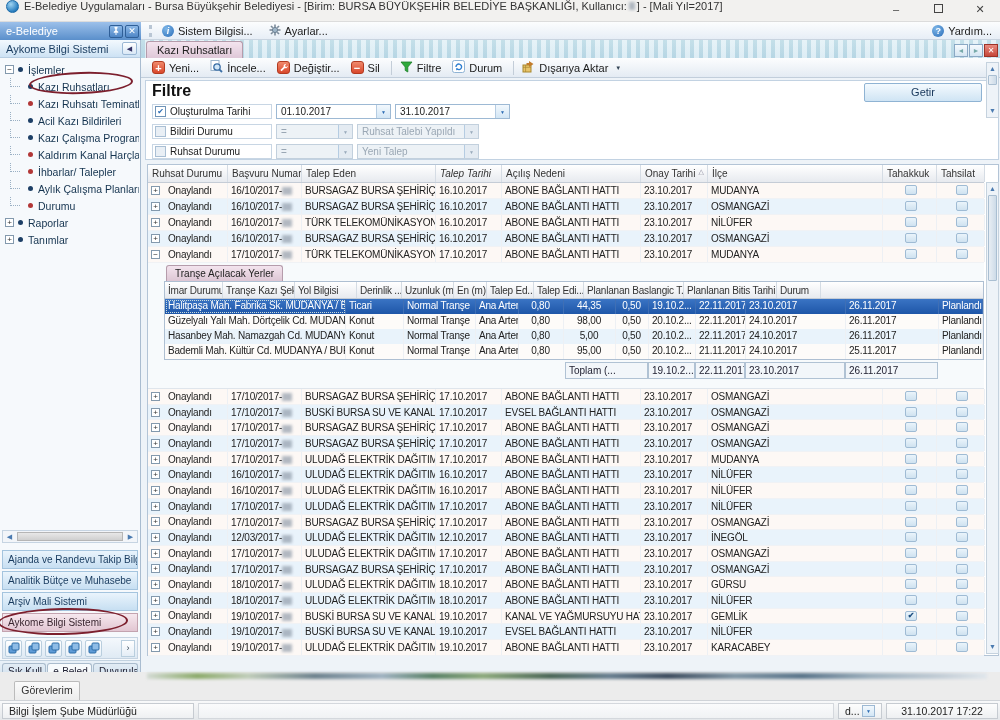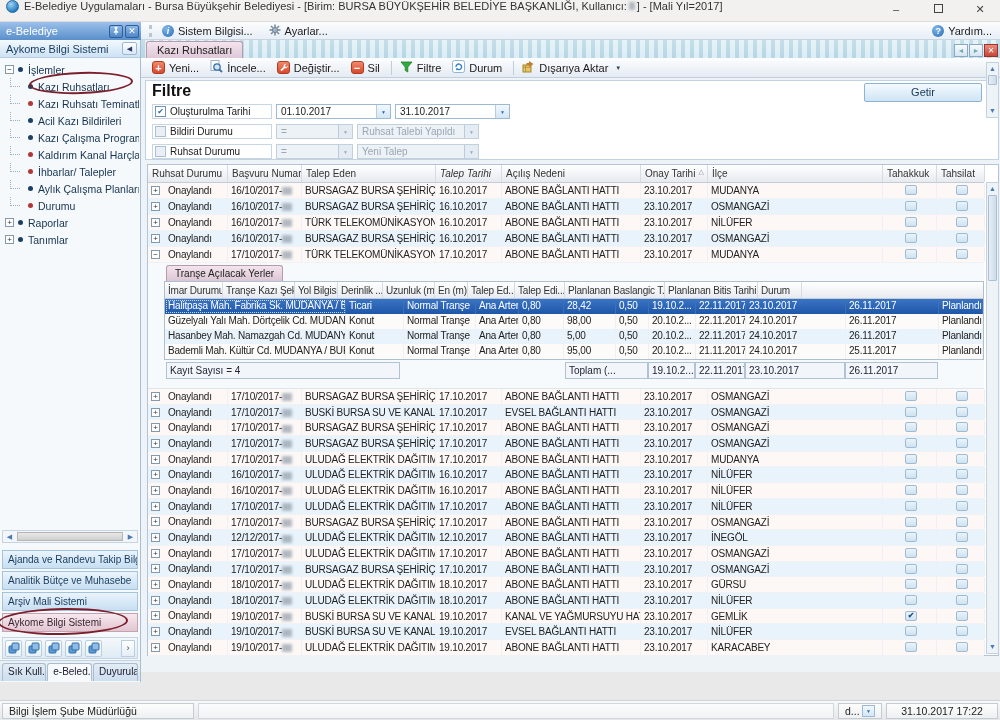--- a/index.html
+++ b/index.html
@@ -108,21 +108,21 @@
   .detail{height:126px;background:#f7fafc;border-bottom:1px solid #dfe5ec;padding:2px 0 0 16px;}
   .dtab{display:inline-block;height:16px;padding:0 8px;background:linear-gradient(#f3e4ee,#ddc6d4);border:1px solid #b59cab;border-bottom:none;border-radius:3px 3px 0 0;line-height:15px;color:#222;margin-left:2px;font-size:10px;}
   .dwrap{width:820px;border:1px solid #aebfd2;background:#fff;}
   .dhead{display:flex;height:17px;background:linear-gradient(#fff,#e7eaef);border-bottom:1px solid #c5ccd6;}
   .dhc{border-right:1px solid #d5dce4;padding:3px 0 0 3px;color:#333;overflow:hidden;white-space:nowrap;font-size:10px;letter-spacing:-0.2px;flex:0 0 auto;}
   .drow{display:flex;height:15px;background:#fdfbf9;}
   .drow.alt{background:#e9f3fb;}
   .drow.sel{background:linear-gradient(#3a74c4,#1e56a8);color:#fff;}
   .drow.sel .dc{border-right-color:#3f6fb5;}
   .dc{border-right:1px solid #edf0f4;padding:1px 2px 0 3px;white-space:nowrap;overflow:hidden;font-size:10px;letter-spacing:-0.2px;flex:0 0 auto;}
-  .dc.num{text-align:left;padding-right:4px;}
+  .dc.num{text-align:center;padding-right:4px;}
   .drow.sel .dc:first-child{outline:1px dotted #cdd;outline-offset:-2px;}
   .dfooter{position:relative;height:21px;margin-top:2px;width:820px;}
   .fbox{position:absolute;top:0;height:17px;border:1px solid #b0c2d4;background:#f2f6fa;padding:2px 3px 0;font-size:10px;white-space:nowrap;overflow:hidden;color:#223;}
 
   .countbar{position:absolute;top:618px;left:6px;width:852px;height:14px;background:linear-gradient(#f4f7fa,#e2e9f0);border:1px solid #c2cfdc;border-top:none;display:flex;align-items:center;padding-left:4px;gap:8px;font-size:10.5px;color:#222;}
   .count-box{background:#c9c9c9;border:1px solid #ababab;padding:0 16px;height:12px;line-height:11px;color:#111;}
 
   
   .dockarea{position:absolute;top:672px;left:0;width:1000px;height:28px;background:#ececec;}
   .blurstrip{position:absolute;top:1px;left:147px;width:840px;height:6px;filter:blur(1.5px);opacity:.85;background:linear-gradient(90deg,#cfd8cf 0%,#7ca055 6%,#b8c7b0 12%,#58707e 20%,#93a9ba 28%,#3f6e4f 34%,#7d9f6a 40%,#2e4f3c 48%,#526c80 55%,#1d2f45 62%,#6e8799 70%,#41607a 78%,#8fa5b5 86%,#b9c6d1 94%,#dfe6ec 100%);}
@@ -522,37 +522,37 @@
               <span class="minibox"></span>
             </div>
             <div class="gc center" style="width: 48px;">
               <span class="minibox"></span>
             </div>
           </div>
           <div class="detail"><div class="dtab">Tranşe Açılacak Yerler</div><div class="dwrap">
               <div class="dhead">
                 <div class="dhc" style="width: 58px;">İmar Durumu</div>
                 <div class="dhc" style="width: 72px;">Tranşe Kazı Şekli</div>
-                <div class="dhc" style="width: 43px;">Yol Bilgisi</div>
+                <div class="dhc" style="width: 62px;">Yol Bilgisi</div>
                 <div class="dhc" style="width: 45px;">Derinlik ...</div>
                 <div class="dhc" style="width: 52px;">Uzunluk (m)</div>
                 <div class="dhc" style="width: 33px;">En (m)</div>
                 <div class="dhc" style="width: 47px;">Talep Ed...</div>
                 <div class="dhc" style="width: 50px;">Talep Edi...</div>
                 <div class="dhc" style="width: 100px;">Planlanan Baslangic T...</div>
                 <div class="dhc" style="width: 93px;">Planlanan Bitis Tarihi</div>
                 <div class="dhc" style="width: 44px;">Durum</div>
               </div>
               <div class="drow sel">
                 <div class="dc" style="width: 181px;">Halitpaşa Mah. Fabrika Sk. MUDANYA / BU...</div>
                 <div class="dc" style="width: 58px;">Ticari</div>
                 <div class="dc" style="width: 72px;">Normal Tranşe</div>
                 <div class="dc" style="width: 43px;">Ana Arter</div>
                 <div class="dc num" style="width: 45px;">0,80</div>
-                <div class="dc num" style="width: 52px;">28,42</div>
+                <div class="dc num" style="width: 52px;">44,35</div>
                 <div class="dc num" style="width: 33px;">0,50</div>
                 <div class="dc" style="width: 47px;">19.10.2...</div>
                 <div class="dc" style="width: 50px;">22.11.2017</div>
                 <div class="dc" style="width: 100px;">23.10.2017</div>
                 <div class="dc" style="width: 93px;">26.11.2017</div>
                 <div class="dc" style="width: 44px;">Planlandı</div>
               </div>
               <div class="drow">
                 <div class="dc" style="width: 181px;">Güzelyalı Yalı Mah. Dörtçelik Cd. MUDANY...</div>
                 <div class="dc" style="width: 58px;">Konut</div>
@@ -589,21 +589,20 @@
                 <div class="dc num" style="width: 45px;">0,80</div>
                 <div class="dc num" style="width: 52px;">95,00</div>
                 <div class="dc num" style="width: 33px;">0,50</div>
                 <div class="dc" style="width: 47px;">20.10.2...</div>
                 <div class="dc" style="width: 50px;">21.11.2017</div>
                 <div class="dc" style="width: 100px;">24.10.2017</div>
                 <div class="dc" style="width: 93px;">25.11.2017</div>
                 <div class="dc" style="width: 44px;">Planlandı</div>
               </div>
             </div><div class="dfooter">
-              <div class="fbox" style="left: 2px; width: 234px;">Kayıt Sayısı = 4</div>
               <div class="fbox" style="left: 401px; width: 83px;">Toplam (...</div>
               <div class="fbox" style="left: 484px; width: 47px;">19.10.2...</div>
               <div class="fbox" style="left: 531px; width: 50px;">22.11.2017</div>
               <div class="fbox" style="left: 581px; width: 100px;">23.10.2017</div>
               <div class="fbox" style="left: 681px; width: 93px;">26.11.2017</div>
             </div></div>
           <div class="grow short">
             <div class="gc c0" style="width: 80px;">
               <span class="expander">+</span>
               <span>Onaylandı</span>
@@ -763,21 +762,21 @@
             </div>
             <div class="gc center" style="width: 48px;">
               <span class="minibox"></span>
             </div>
           </div>
           <div class="grow alt short">
             <div class="gc c0" style="width: 80px;">
               <span class="expander">+</span>
               <span>Onaylandı</span>
             </div>
-            <div class="gc" style="width: 74px;"><span>12/12/2017-</span><span class="smudge"></span></div>
+            <div class="gc" style="width: 74px;"><span>12/03/2017-</span><span class="smudge"></span></div>
             <div class="gc" style="width: 134px;">ULUDAĞ ELEKTRİK DAĞITIM A.Ş...</div>
             <div class="gc" style="width: 66px;">12.10.2017</div>
             <div class="gc" style="width: 139px;">ABONE BAĞLANTI HATTI</div>
             <div class="gc" style="width: 67px;">23.10.2017</div>
             <div class="gc" style="width: 175px;">İNEGÖL</div>
             <div class="gc center" style="width: 54px;">
               <span class="minibox"></span>
             </div>
             <div class="gc center" style="width: 48px;">
               <span class="minibox"></span>
@@ -913,20 +912,24 @@
     </div>
 
     <div class="vsb gscroll">
       <div class="sa">▲</div>
       <div class="sthumb"></div>
       <div class="sa bottom">▼</div>
     </div>
 
   </div>
 
+  <div class="dockarea">
+    <div class="blurstrip"></div>
+    <div class="gtab">Görevlerim</div>
+  </div>
 
   <div class="statusbar">
     <span class="sseg dept">Bilgi İşlem Şube Müdürlüğü</span>
     <span class="sseg fill"></span>
     <span class="sseg scombo">
       <span>d...</span>
       <span class="dd2">▼</span>
     </span>
     <span class="sseg sdate">31.10.2017 17:22</span>
   </div>

